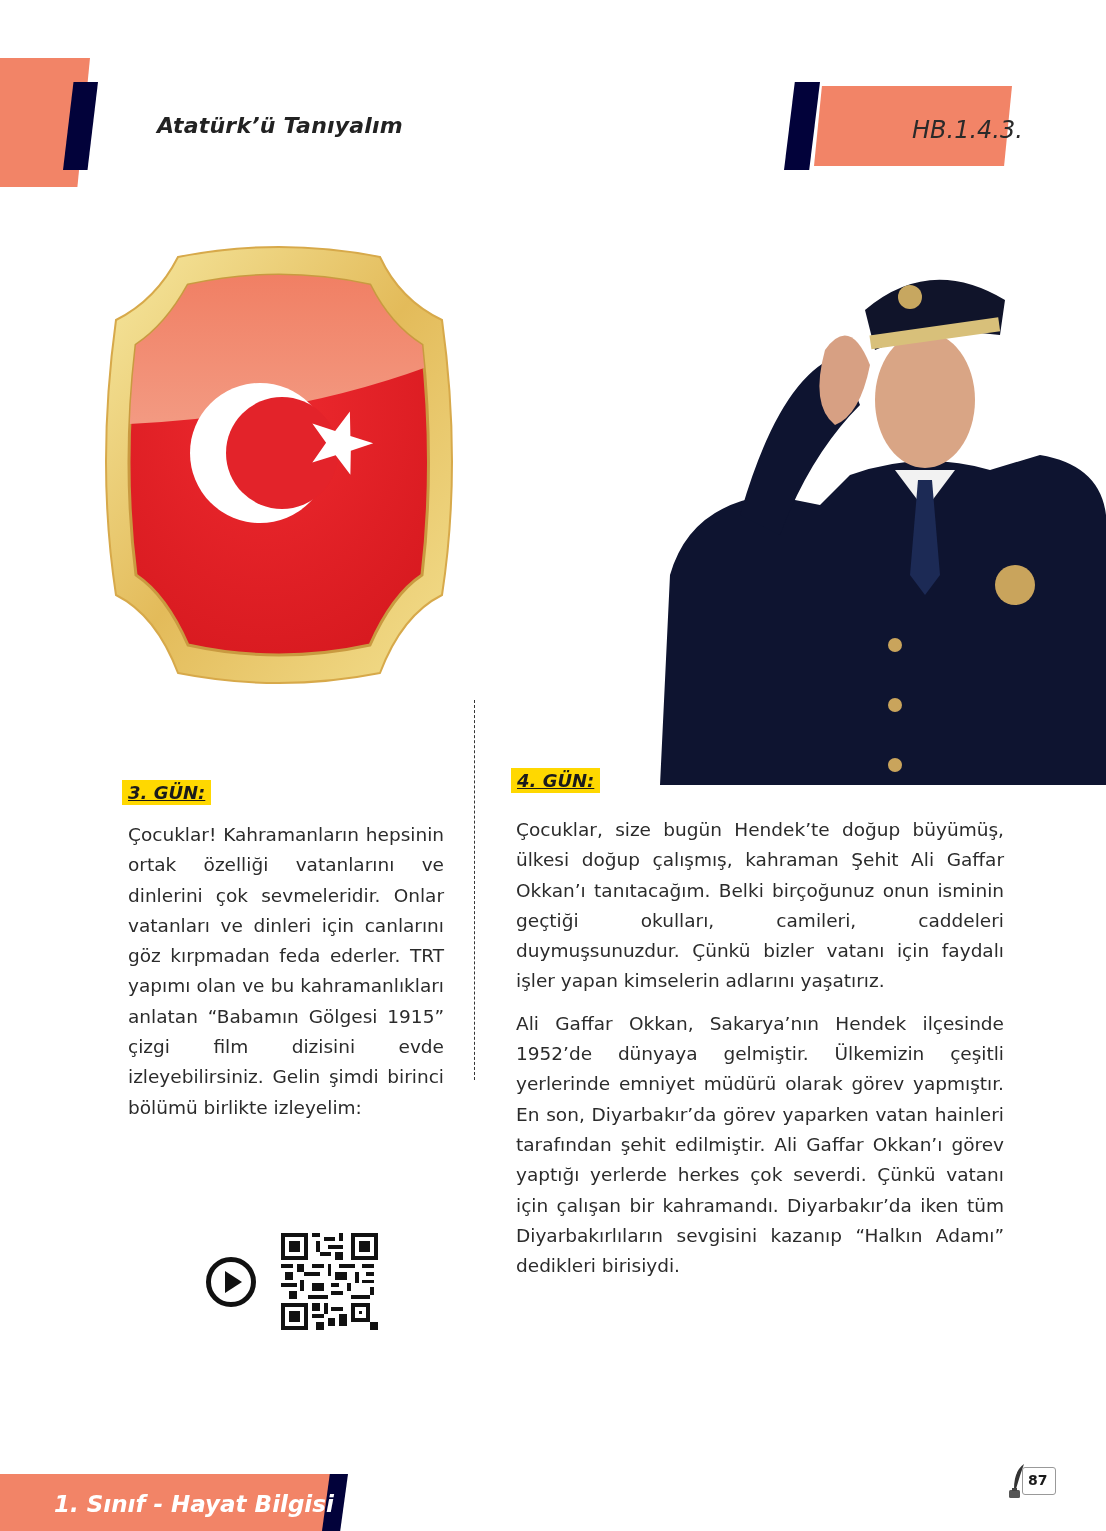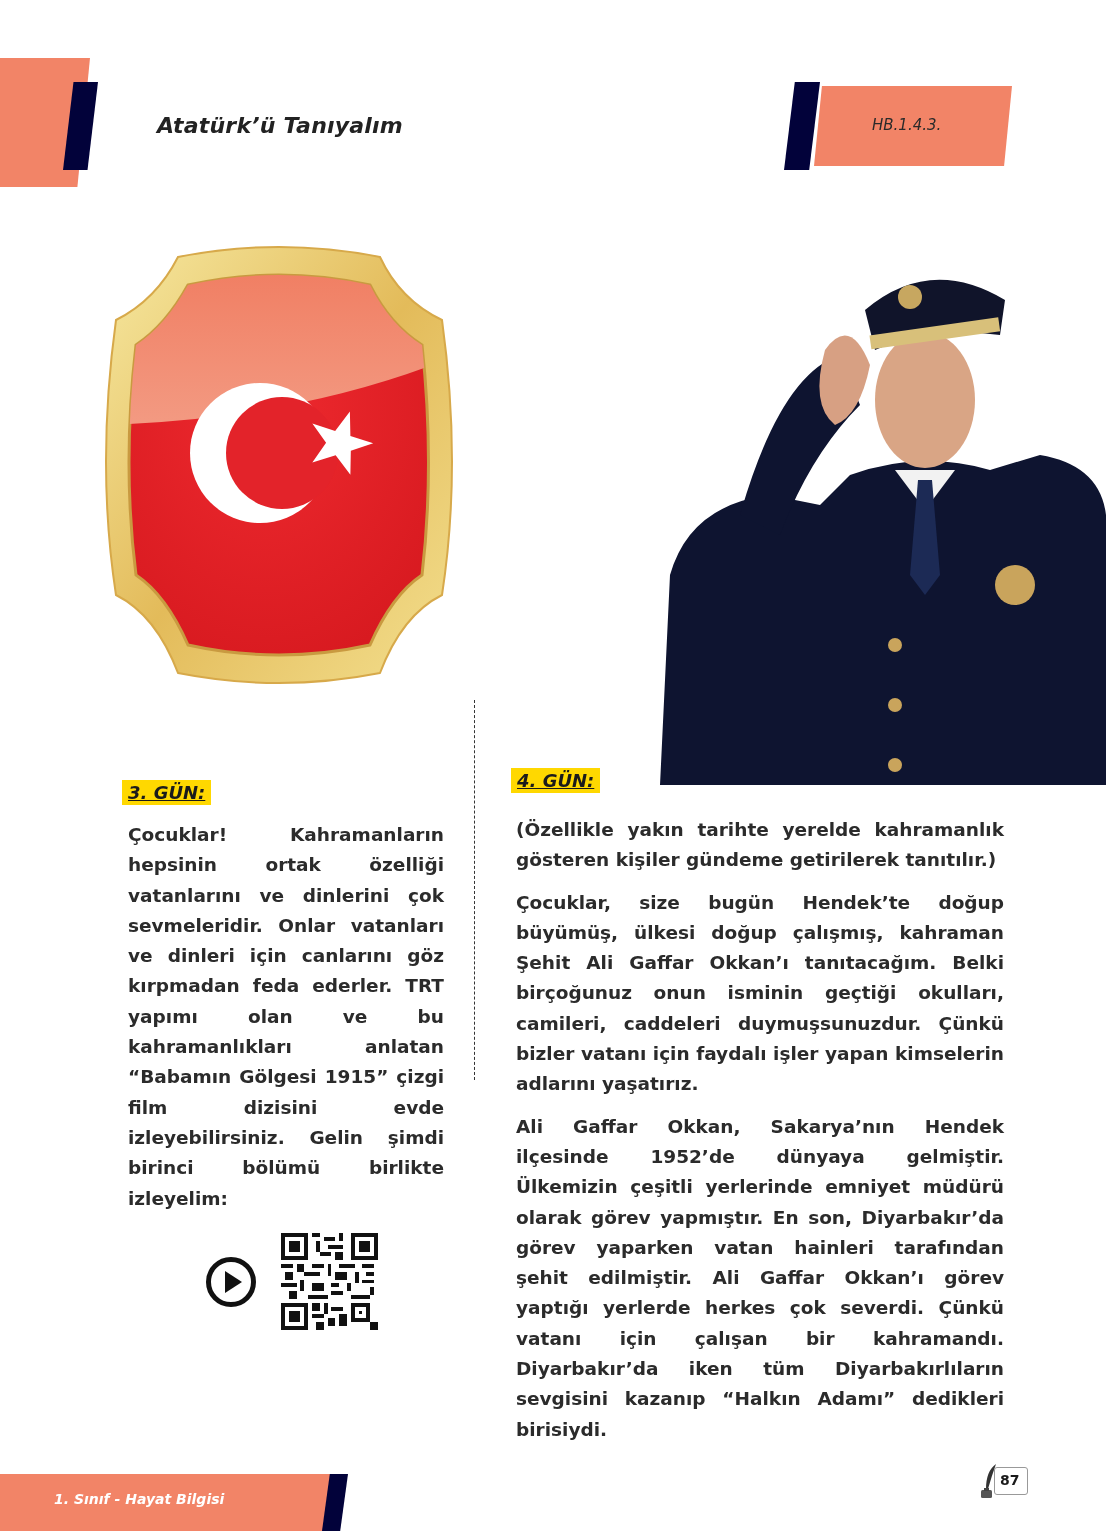--- a/index.html
+++ b/index.html
@@ -12,59 +12,59 @@
   .hdr-left-bar { position: absolute; left: 63px; top: 82px; width: 35px; height: 88px;
     background: #02023a; clip-path: polygon(30% 0, 100% 0, 70% 100%, 0 100%); }
   .hdr-title { position: absolute; left: 116px; top: 113px; font-size: 22px; font-style: italic;
     font-weight: bold; color: #222; letter-spacing: 0.2px; margin-left: 41px; }
 
   
   .hdr-right-bar { position: absolute; left: 784px; top: 82px; width: 36px; height: 88px;
     background: #02023a; clip-path: polygon(30% 0, 100% 0, 70% 100%, 0 100%); }
   .hdr-right-box { position: absolute; left: 814px; top: 86px; width: 198px; height: 80px;
     background: #f28467; clip-path: polygon(4% 0, 100% 0, 96% 100%, 0 100%); }
-  .hdr-code { position: absolute; left: 872px; top: 116px; font-size: 15px; font-style: italic;
+  .hdr-code { position: absolute; left: 912px; top: 116px; font-size: 24px; font-style: italic;
     color: #2a2a2a; }
 
   
   .shield { position: absolute; left: 100px; top: 245px; width: 358px; height: 440px; }
 
   
   .photo { position: absolute; left: 660px; top: 255px; width: 446px; height: 530px; }
 
   
   .divider { position: absolute; left: 474px; top: 700px; height: 380px; width: 0;
     border-left: 1.5px dashed #333; }
 
   
   .day-label { position: absolute; background: #ffd800; font-weight: bold; font-style: italic;
     font-size: 18px; color: #1b1b1b; padding: 2px 6px 1px 6px; line-height: 22px; }
   .day3 { left: 122px; top: 780px; text-decoration: underline; }
   .day4 { left: 511px; top: 768px; text-decoration: underline; }
 
   .text { position: absolute; font-size: 18.5px; line-height: 30.3px; text-align: justify;
     color: #2b2b2b; }
-  .text p { margin: 0; font-weight: bold; }
+  .text p { margin: 0; }
   .col-left { left: 128px; top: 820px; width: 316px; }
   .col-right { left: 516px; top: 815px; width: 488px; }
   .col-right p { margin-bottom: 12px; }
 
   
   .play-icon { position: absolute; left: 205px; top: 1256px; width: 52px; height: 52px; }
   .qr { position: absolute; left: 281px; top: 1233px; width: 97px; height: 97px; }
 
   
   .ftr-block { position: absolute; left: 0; top: 1474px; width: 330px; height: 57px;
     background: #f28467; }
   .ftr-bar { position: absolute; left: 322px; top: 1474px; width: 26px; height: 57px;
     background: #02023a; clip-path: polygon(30% 0, 100% 0, 70% 100%, 0 100%); }
-  .ftr-text { position: absolute; left: 54px; top: 1491px; font-size: 14px; font-style: italic;
+  .ftr-text { position: absolute; left: 54px; top: 1491px; font-size: 23px; font-style: italic;
     font-weight: bold; color: #ffffff; }
 
-  .page-num-wrap { position: absolute; left: 980px; top: 1463px; width: 50px; height: 36px; }
+  .page-num-wrap { position: absolute; left: 1008px; top: 1463px; width: 50px; height: 36px; }
   .page-num-box { position: absolute; left: 14px; top: 4px; width: 32px; height: 26px;
     border: 1px solid #999; border-radius: 3px; }
   .page-num { position: absolute; left: 20px; top: 9px; font-size: 14px; font-weight: bold; color: #1a1a1a; }
   .quill-icon { position: absolute; left: 0; top: 0; width: 20px; height: 36px; }
 </style>
 </head>
 <body>
 
 <div class="hdr-left-block"></div>
 <div class="hdr-left-bar"></div>
@@ -181,21 +181,20 @@
     <rect x="8" y="21" width="3" height="1"></rect>
       <rect x="12" y="22" width="2" height="2"></rect>
       <rect x="15" y="21" width="2" height="3"></rect>
       <rect x="9" y="23" width="2" height="2"></rect>
       <rect x="23" y="23" width="2" height="2"></rect>
   </g>
 </svg>
 
 <div class="day-label day4">4. GÜN:</div>
 <div class="text col-right">
-  <p>(Özellikle yakın tarihte yerelde kahramanlık gösteren kişiler gündeme getirilerek tanıtılır.)</p>
   <p>Çocuklar, size bugün Hendek’te doğup büyümüş, ülkesi doğup çalışmış, kahraman Şehit Ali Gaffar Okkan’ı tanıtacağım. Belki birçoğunuz onun isminin geçtiği okulları, camileri, caddeleri duymuşsunuzdur. Çünkü bizler vatanı için faydalı işler yapan kimselerin adlarını yaşatırız.</p>
   <p>Ali Gaffar Okkan, Sakarya’nın Hendek ilçesinde 1952’de dünyaya gelmiştir. Ülkemizin çeşitli yerlerinde emniyet müdürü olarak görev yapmıştır. En son, Diyarbakır’da görev yaparken vatan hainleri tarafından şehit edilmiştir. Ali Gaffar Okkan’ı görev yaptığı yerlerde herkes çok severdi. Çünkü vatanı için çalışan bir kahramandı. Diyarbakır’da iken tüm Diyarbakırlıların sevgisini kazanıp “Halkın Adamı” dedikleri birisiydi.</p>
 </div>
 
 <div class="ftr-block"></div>
 <div class="ftr-bar"></div>
 <div class="ftr-text">1. Sınıf - Hayat Bilgisi</div>
 
 <div class="page-num-wrap">
   <svg class="quill-icon" viewBox="0 0 20 36">

